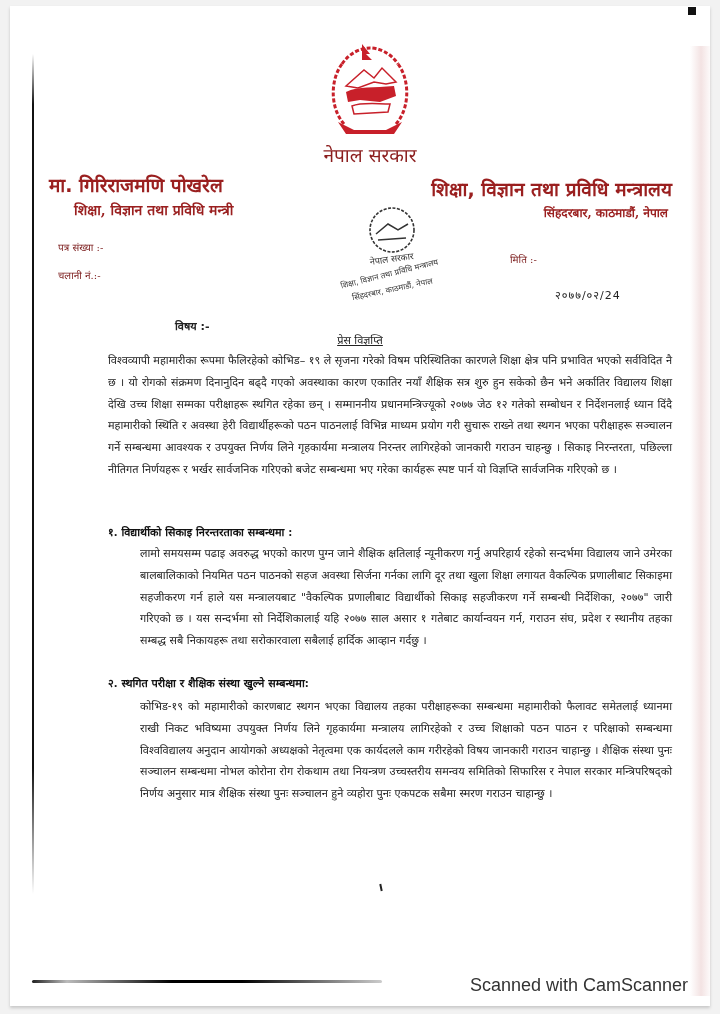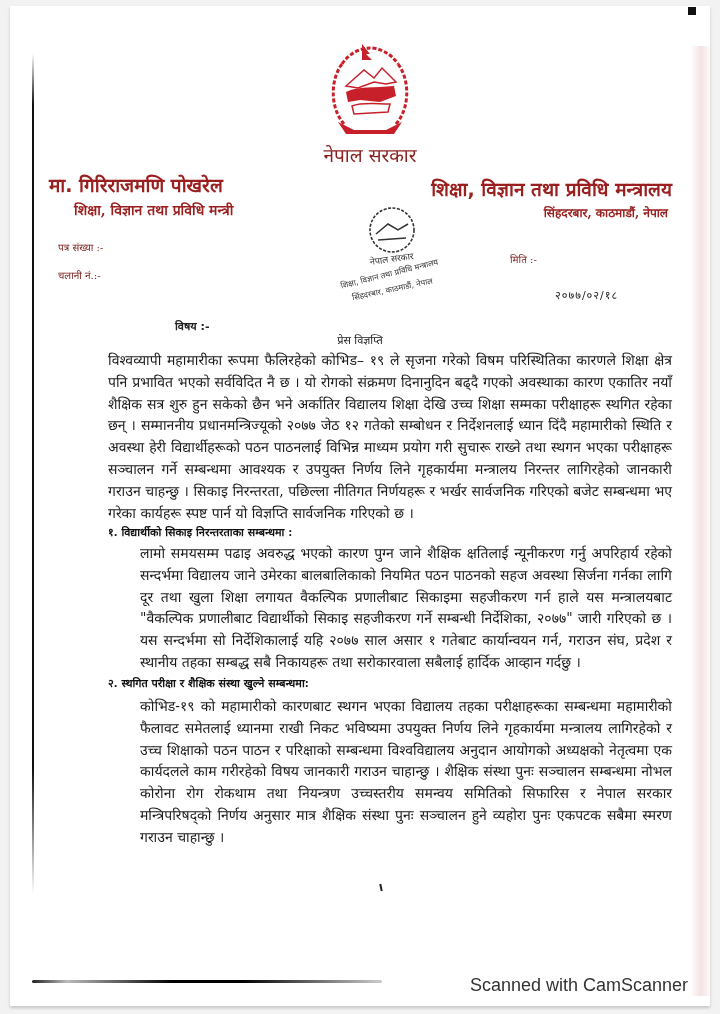--- a/index.html
+++ b/index.html
@@ -30,24 +30,24 @@
   .minister-title { position:absolute; left:58px; top:200px; font-size:14px; font-weight:bold; font-family:"DejaVu Serif", serif;margin-left:16px; }
   .ministry-name { position:absolute; right:48px; top:176px; font-size:19px; font-weight:bold; }
   .ministry-address { position:absolute; right:52px; top:204px; font-size:12px; font-weight:bold; font-family:"DejaVu Serif", serif; }
 
   .small-label { position:absolute; font-size:10px; font-weight:normal; color:#7a1a1a; font-family:"DejaVu Serif", serif; }
   .date-value { position:absolute; left:555px; top:287px; font-size:11px; color:#222; letter-spacing:1px; }
 
   .seal { position:absolute; left:322px; top:200px; width:140px; height:100px; }
 
   .subject-label { position:absolute; left:175px; top:318px; font-size:11px; font-weight:bold; color:#222; }
-  .doc-heading { position:absolute; left:0; top:332px; width:720px; text-align:center; font-size:11px; color:#222; }
+  .doc-heading { position:absolute; left:0; top:332px; width:720px; text-align:center; font-size:11px; color:#222;text-decoration:underline; }
 
   .body-text { position:absolute; left:140px; width:532px; font-family:"DejaVu Serif", serif;
-    font-size:14px; line-height:21.8px; color:#1a1a1a; text-align:justify; }
+    font-size:11px; line-height:21.8px; color:#1a1a1a; text-align:justify; }
   .section-heading { position:absolute; left:108px; font-family:"DejaVu Serif", serif; font-size:11px; font-weight:bold; color:#111; }
 
   .stray-mark { position:absolute; left:380px; top:884px; width:2px; height:7px; background:#222; transform:rotate(-12deg); }
   .watermark { position:absolute; left:470px; top:975px; font-family:"Liberation Sans", sans-serif; font-size:18px; color:#333; }
 </style>
 </head>
 <body>
 
 <div class="page">
   <div class="left-rule"></div>
@@ -71,21 +71,21 @@
 <div class="gov-title">नेपाल सरकार</div>
 
 <div class="minister-name red">मा. गिरिराजमणि पोखरेल</div>
 <div class="minister-title red">शिक्षा, विज्ञान तथा प्रविधि मन्त्री</div>
 <div class="ministry-name red">शिक्षा, विज्ञान तथा प्रविधि मन्त्रालय</div>
 <div class="ministry-address red">सिंहदरबार, काठमाडौं, नेपाल</div>
 
 <div class="small-label" style="left:58px; top:240px;">पत्र संख्या :-</div>
 <div class="small-label" style="left:58px; top:268px;">चलानी नं.:-</div>
 <div class="small-label" style="left:510px; top:252px;">मिति :-</div>
-<div class="date-value">२०७७/०२/१८</div>
+<div class="date-value">२०७७/०२/24</div>
 
 <svg class="seal" viewBox="0 0 140 100">
   <circle cx="70" cy="30" r="22" fill="none" stroke="#333" stroke-width="1.6" stroke-dasharray="3 1.5"></circle>
   <path d="M54 34 L66 24 L76 30 L86 24" fill="none" stroke="#333" stroke-width="1.5"></path>
   <path d="M56 40 L84 38" fill="none" stroke="#333" stroke-width="1.5"></path>
   <text x="48" y="62" font-size="9" fill="#333" font-family="DejaVu Serif, serif" transform="rotate(-8 70 62)">नेपाल सरकार</text>
   <text x="18" y="76" font-size="8" fill="#333" font-family="DejaVu Serif, serif" transform="rotate(-14 70 76)">शिक्षा, विज्ञान तथा प्रविधि मन्त्रालय</text>
   <text x="30" y="92" font-size="8" fill="#333" font-family="DejaVu Serif, serif" transform="rotate(-12 70 92)">सिंहदरबार, काठमाडौं, नेपाल</text>
 </svg>
 

